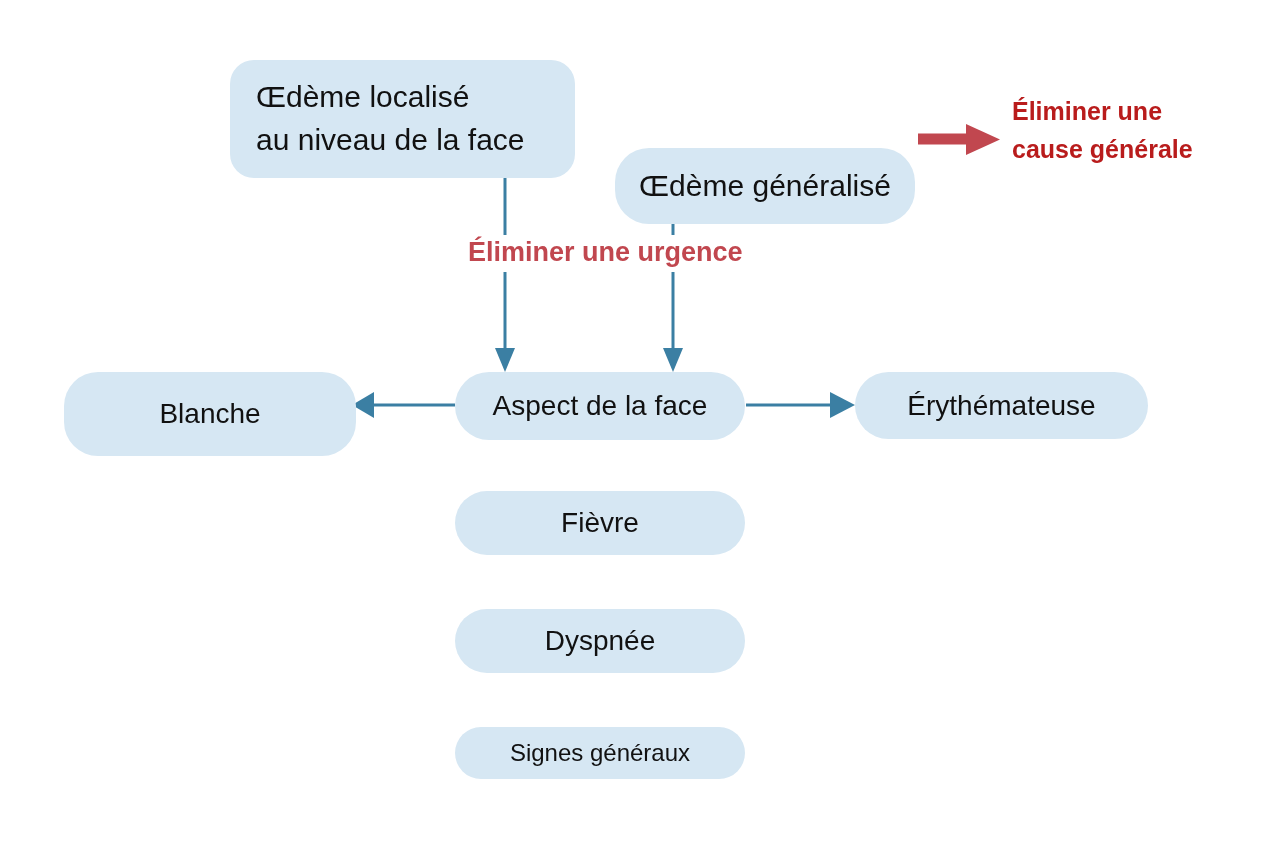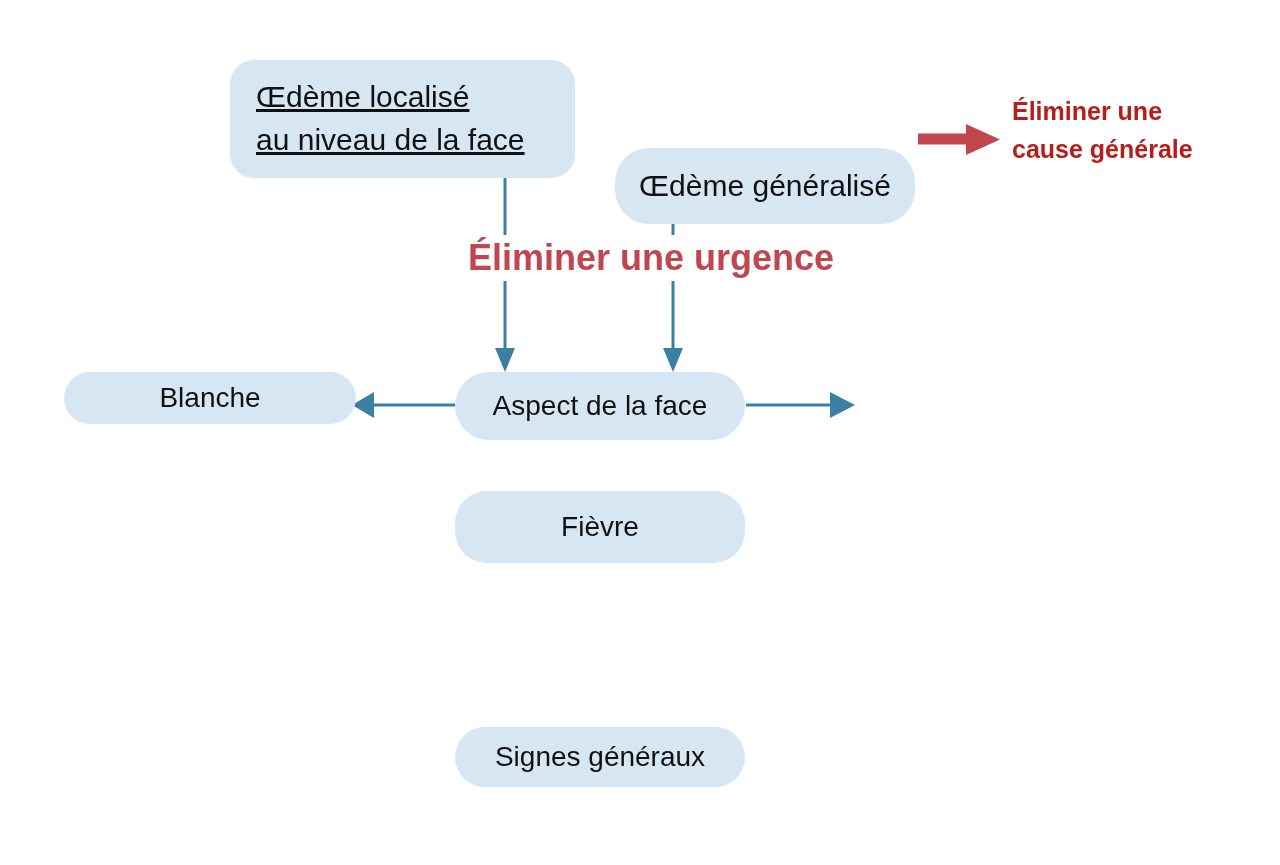--- a/index.html
+++ b/index.html
@@ -37,77 +37,76 @@
     white-space: pre-line;
     padding: 0 18px;
   }
   
   #node-oedeme-localise {
     left: 230px;  top: 60px;  width: 345px;  height: 118px;
     border-radius: 24px;
     font-size: 30px;
     justify-content: flex-start;
     text-align: left;
-    text-decoration: underline;
   }
   #node-oedeme-localise .label { padding-left: 26px; }
 
   #node-oedeme-generalise {
     left: 615px;  top: 101px;  width: 300px;  height: 76px;
     border-radius: 34px;
     font-size: 30px;
     margin-top: 47px;
   }
 
   #node-blanche {
-    left: 64px;   top: 372px; width: 292px; height: 52px;
+    left: 64px;   top: 372px; width: 292px; height: 84px;
     border-radius: 34px;
     font-size: 28px;
   }
 
   #node-aspect-peau {
     left: 455px;  top: 372px; width: 290px; height: 68px;
     border-radius: 34px;
     font-size: 28px;
   }
 
   #node-erythemateuse {
     left: 855px;  top: 372px; width: 293px; height: 67px;
     border-radius: 34px;
     font-size: 28px;
   }
 
   #node-fievre {
-    left: 455px;  top: 491px; width: 290px; height: 72px;
+    left: 455px;  top: 491px; width: 290px; height: 64px;
     border-radius: 32px;
     font-size: 28px;
     align-items: center;
   }
 
   #node-dyspnee {
     left: 455px;  top: 609px; width: 290px; height: 64px;
     border-radius: 32px;
     font-size: 28px;
   }
 
   #node-signes-generaux {
-    left: 455px;  top: 727px; width: 290px; height: 60px;
+    left: 455px;  top: 727px; width: 290px; height: 52px;
     border-radius: 32px;
-    font-size: 28px;
+    font-size: 24px;
   }
 
   
   .free-text {
     position: absolute;
     z-index: 4;
   }
   #text-eliminer-urgence {
     left: 462px;
     top: 235px;
-    font-size: 36px;
+    font-size: 27px;
     font-weight: bold;
     color: #c1474f;
     white-space: nowrap;
     background: #ffffff;
     padding: 2px 6px;
   }
   #text-eliminer-cause {
     left: 1012px;
     top: 92px;
     font-size: 25px;
@@ -170,25 +169,31 @@
   </div>
 
   <div class="node" id="node-blanche">
     <span class="label">Blanche</span>
   </div>
 
   <div class="node" id="node-aspect-peau">
     <span class="label">Aspect de la face</span>
   </div>
 
+  <div class="node" id="node-erythemateuse">
+    <span class="label">Érythémateuse</span>
+  </div>
 
   <div class="node" id="node-fievre">
     <span class="label">Fièvre</span>
   </div>
 
+  <div class="node" id="node-dyspnee">
+    <span class="label">Dyspnée</span>
+  </div>
 
   <div class="node" id="node-signes-generaux">
     <span class="label">Signes généraux</span>
   </div>
 
   <div class="free-text" id="text-eliminer-urgence">Éliminer une urgence</div>
 
   <div class="free-text" id="text-eliminer-cause">Éliminer une
 cause générale</div>
 

